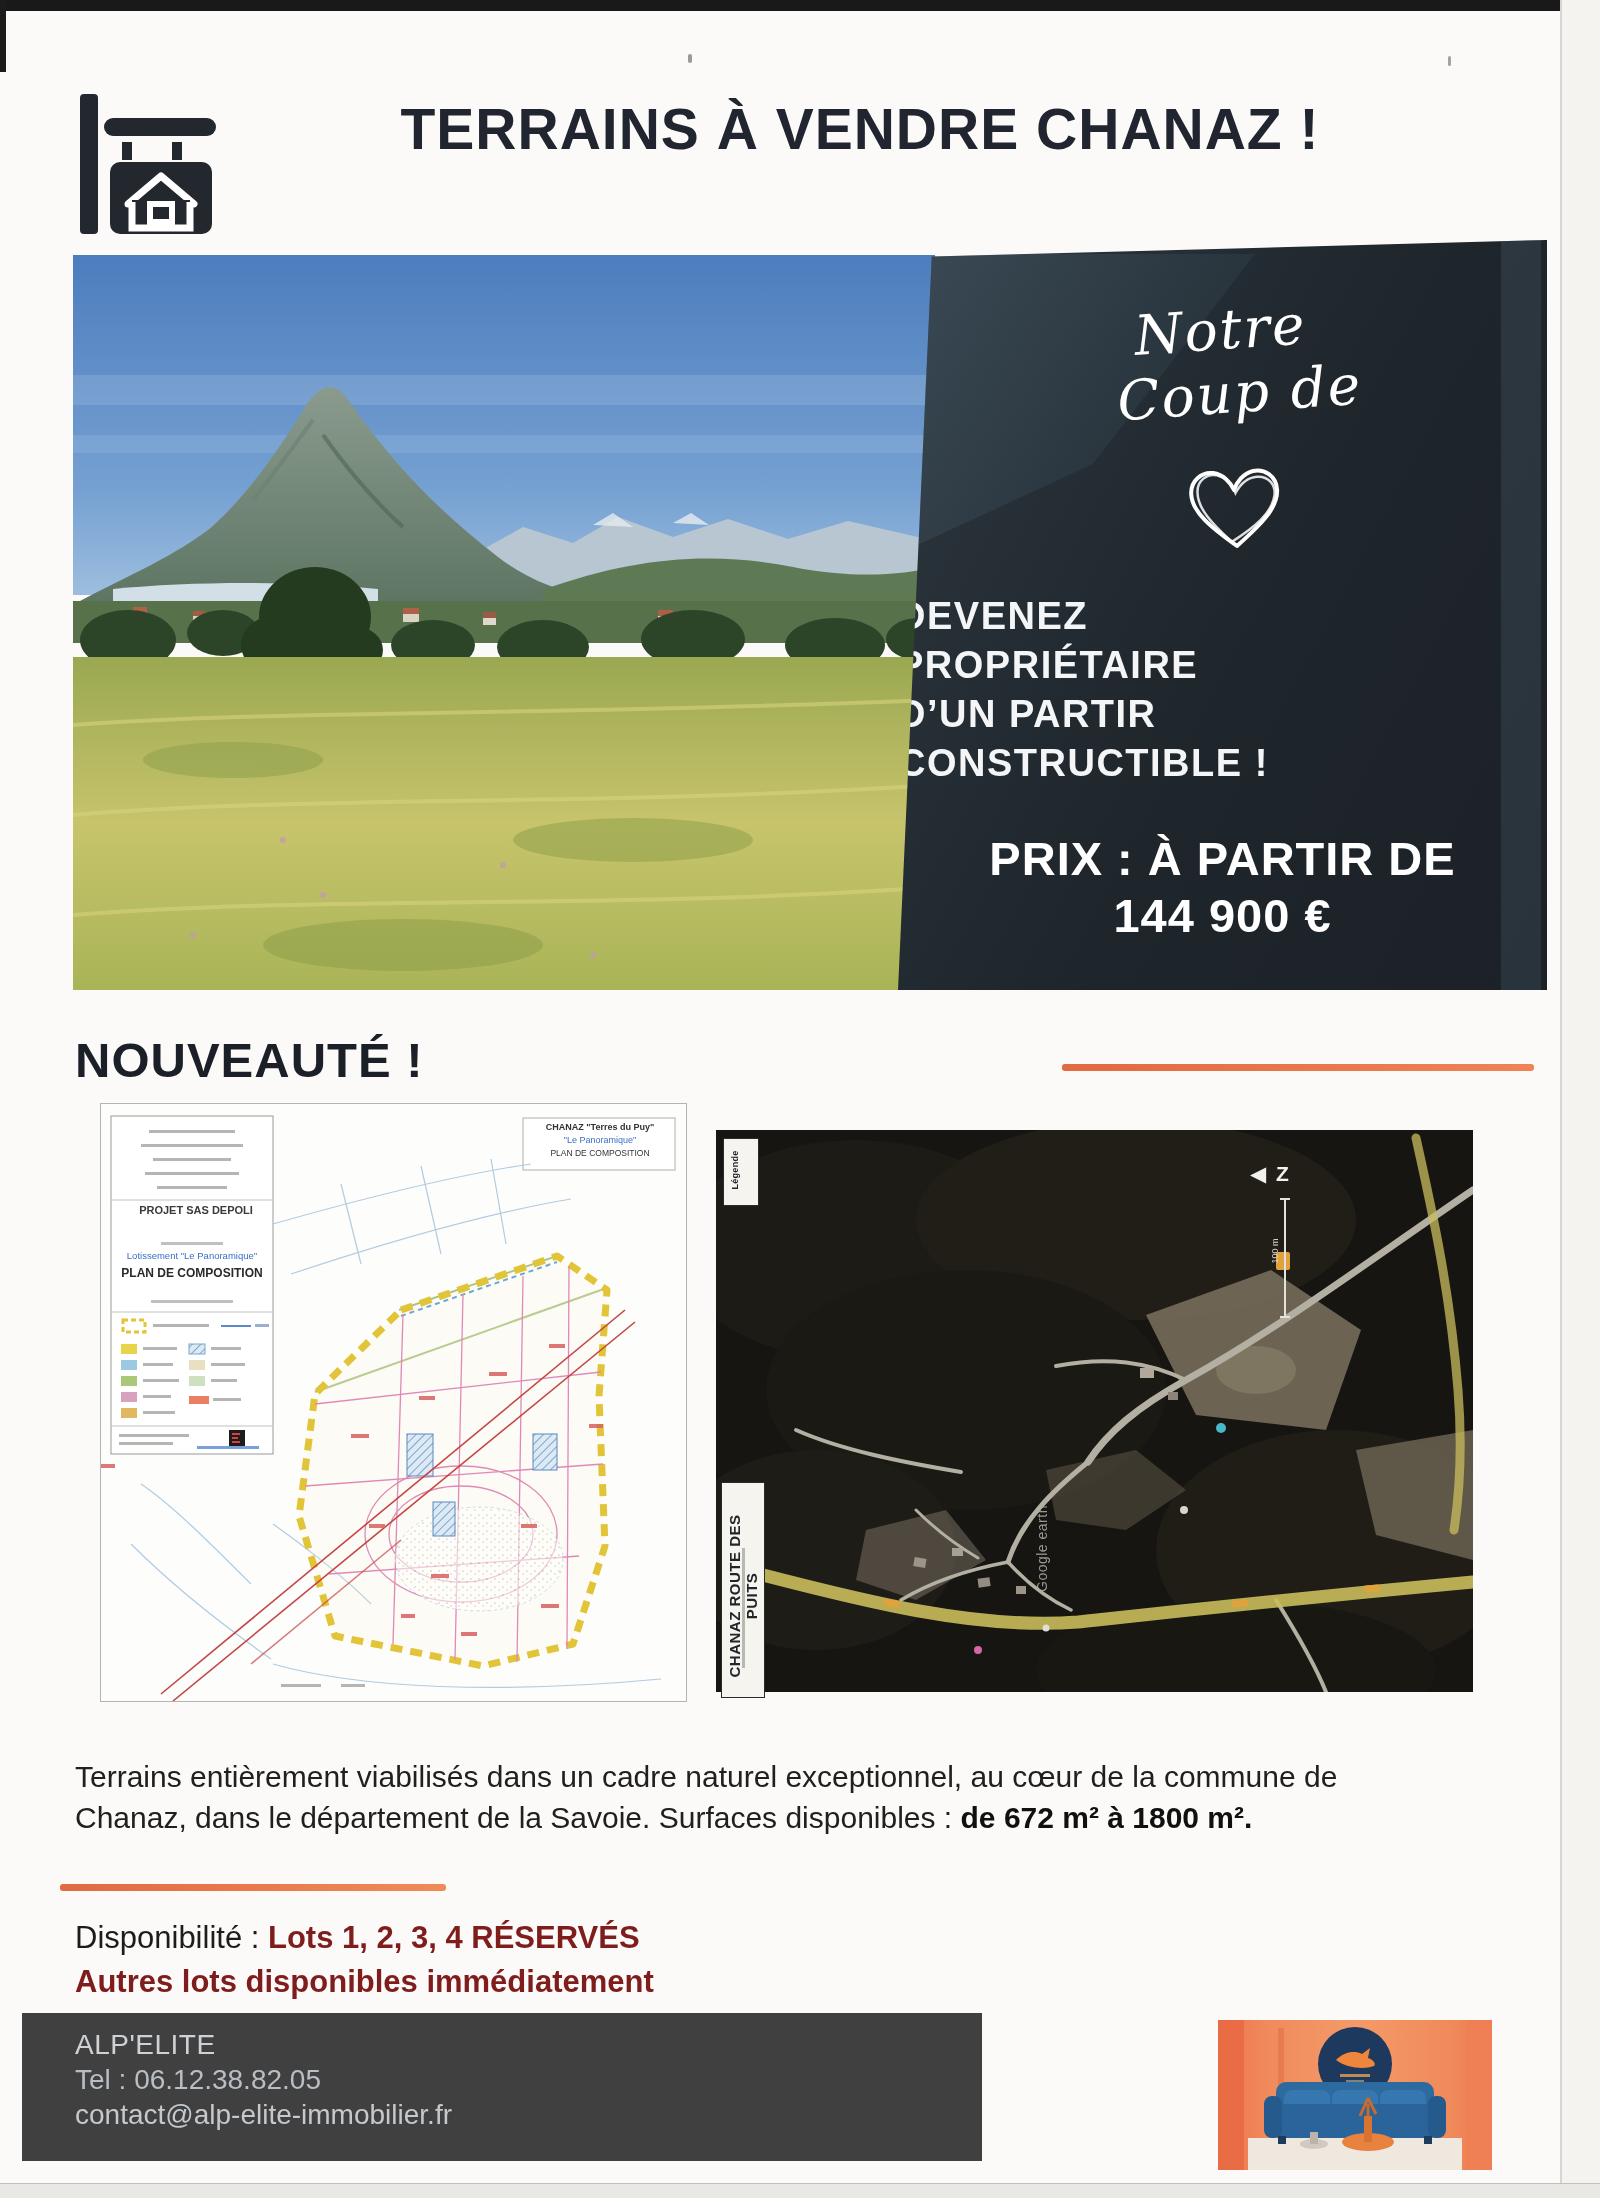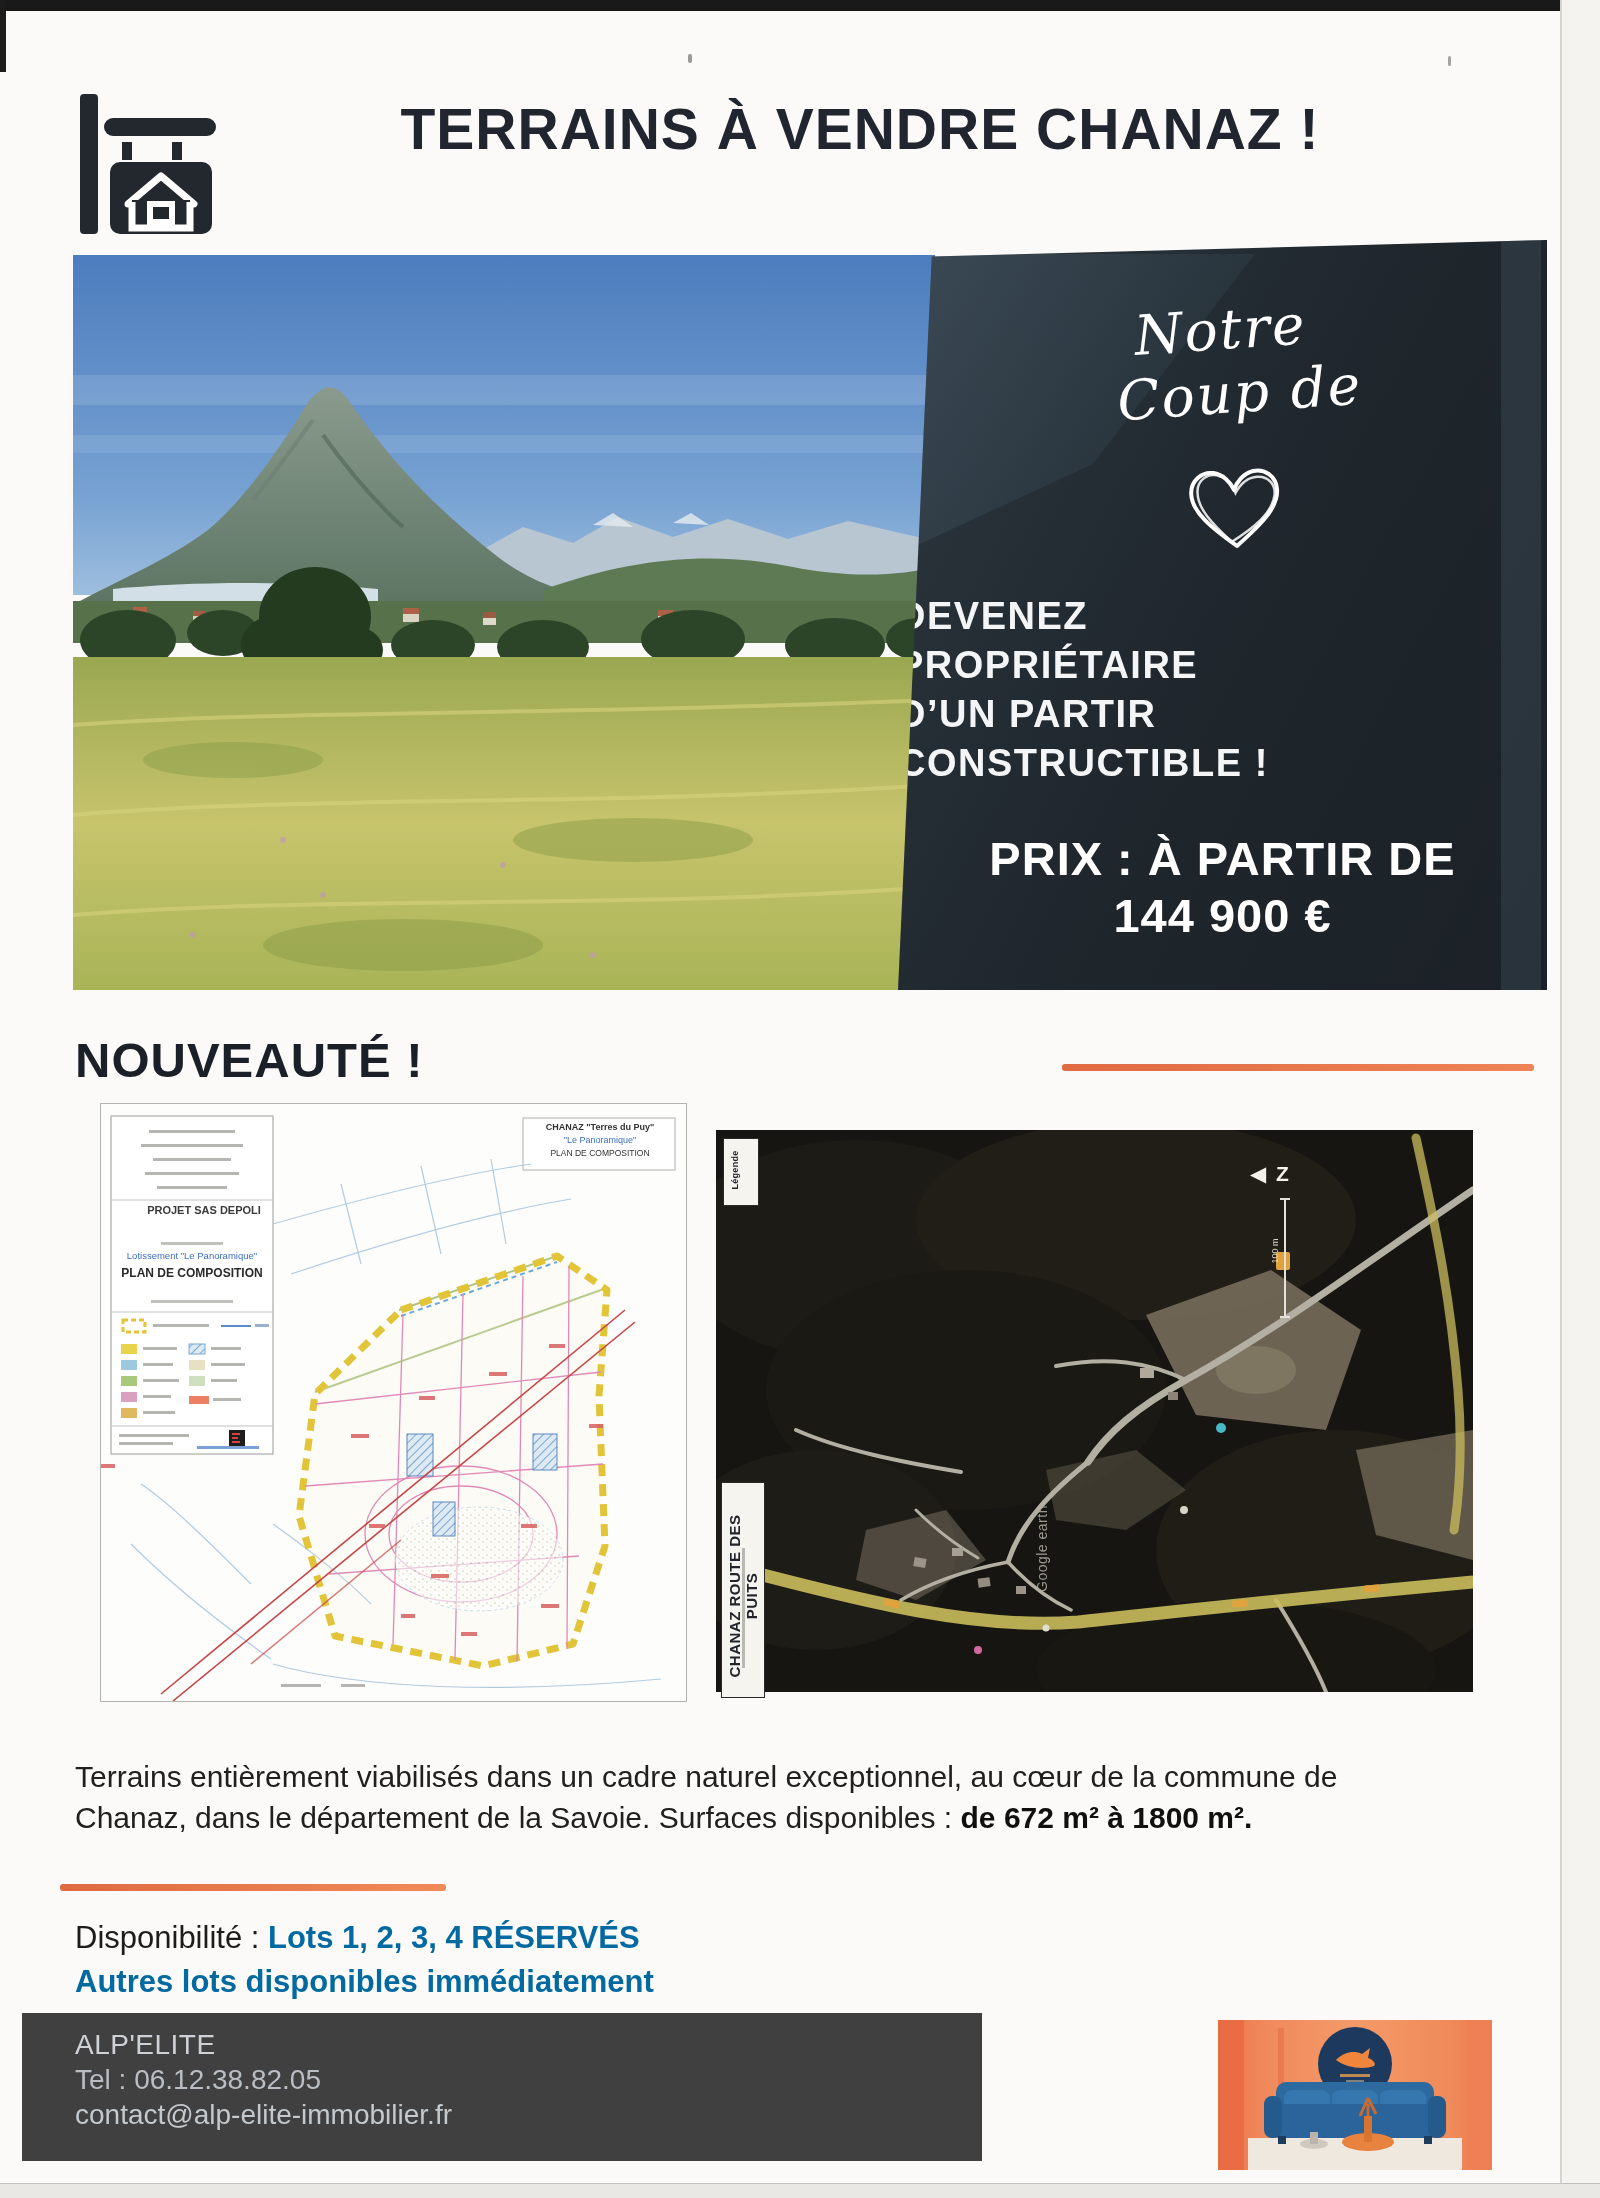--- a/index.html
+++ b/index.html
@@ -92,21 +92,21 @@
   .scale-bar::before{top:0;} .scale-bar::after{bottom:0;}
   .scale-label{position:absolute;left:546px;top:116px;color:#d8d6cc;font-size:9px;transform:rotate(-90deg);}
   .ge-watermark{position:absolute;left:318px;top:462px;color:#b3b0a7;font-size:14px;letter-spacing:.5px;transform:rotate(-90deg);transform-origin:left top;opacity:.85;}
 
   
   .description{position:absolute;left:75px;top:1756px;width:1360px;font-size:30px;line-height:41px;color:#202020;}
   .description b{color:#101010;}
   .orange-rule{position:absolute;left:60px;top:1884px;width:386px;height:7px;border-radius:3px;
     background:linear-gradient(90deg,#e06a42,#f08a58);}
   .availability{position:absolute;left:75px;top:1916px;font-size:31px;line-height:44px;color:#1c1c1c;}
-  .availability b{color:#0369a1;}
+  .availability b{color:#7f1d1d;}
 
   
   .footer-block{position:absolute;left:22px;top:2013px;width:960px;height:148px;background:#404040;}
   .footer-inner{position:absolute;left:53px;top:14px;font-size:28px;line-height:35px;}
   .footer-company{color:#ced2d6;letter-spacing:.5px;}
   .footer-phone{color:#b9bec4;}
   .footer-email{color:#c4c9ce;}
   .logo-card{position:absolute;left:1218px;top:2020px;width:274px;height:150px;}
 </style>
 </head>
@@ -369,21 +369,21 @@
         <rect x="488" y="320" width="14" height="4"></rect>
           <rect x="372," y="360" width="14" height="4"></rect>
       </g>
 
       <g fill="#b5b5b2">
           <rect x="180" y="580" width="40" height="3"></rect>
           <rect x="240" y="580" width="24" height="3"></rect>
         </g>
     </svg>
     
-    <div style="position:absolute;left:16px;top:100px;width:174px;text-align:center;font-size:11px;font-weight:700;color:#3a3a3a;">PROJET SAS DEPOLI</div>
+    <div style="position:absolute;left:8px;top:100px;width:174px;text-align:center;font-size:11px;font-weight:700;color:#3a3a3a;">PROJET SAS DEPOLI</div>
     <div style="position:absolute;left:12px;top:146px;width:158px;text-align:center;font-size:9.5px;color:#3a6fc4;">Lotissement "Le Panoramique"</div>
     <div style="position:absolute;left:12px;top:162px;width:158px;text-align:center;font-size:12px;font-weight:700;color:#2a2a2a;">PLAN DE COMPOSITION</div>
     <div style="position:absolute;left:424px;top:18px;width:150px;text-align:center;font-size:9px;font-weight:700;color:#333;">CHANAZ "Terres du Puy"</div>
     <div style="position:absolute;left:424px;top:31px;width:150px;text-align:center;font-size:9px;color:#3a6fc4;">"Le Panoramique"</div>
     <div style="position:absolute;left:424px;top:44px;width:150px;text-align:center;font-size:8.5px;color:#333;">PLAN DE COMPOSITION</div>
   </div>
 
   <div class="aerial-card">
     <svg viewBox="0 0 757 562" width="757" height="562" style="position:absolute;left:0;top:0">
       <rect width="757" height="562" fill="#161511"></rect>

